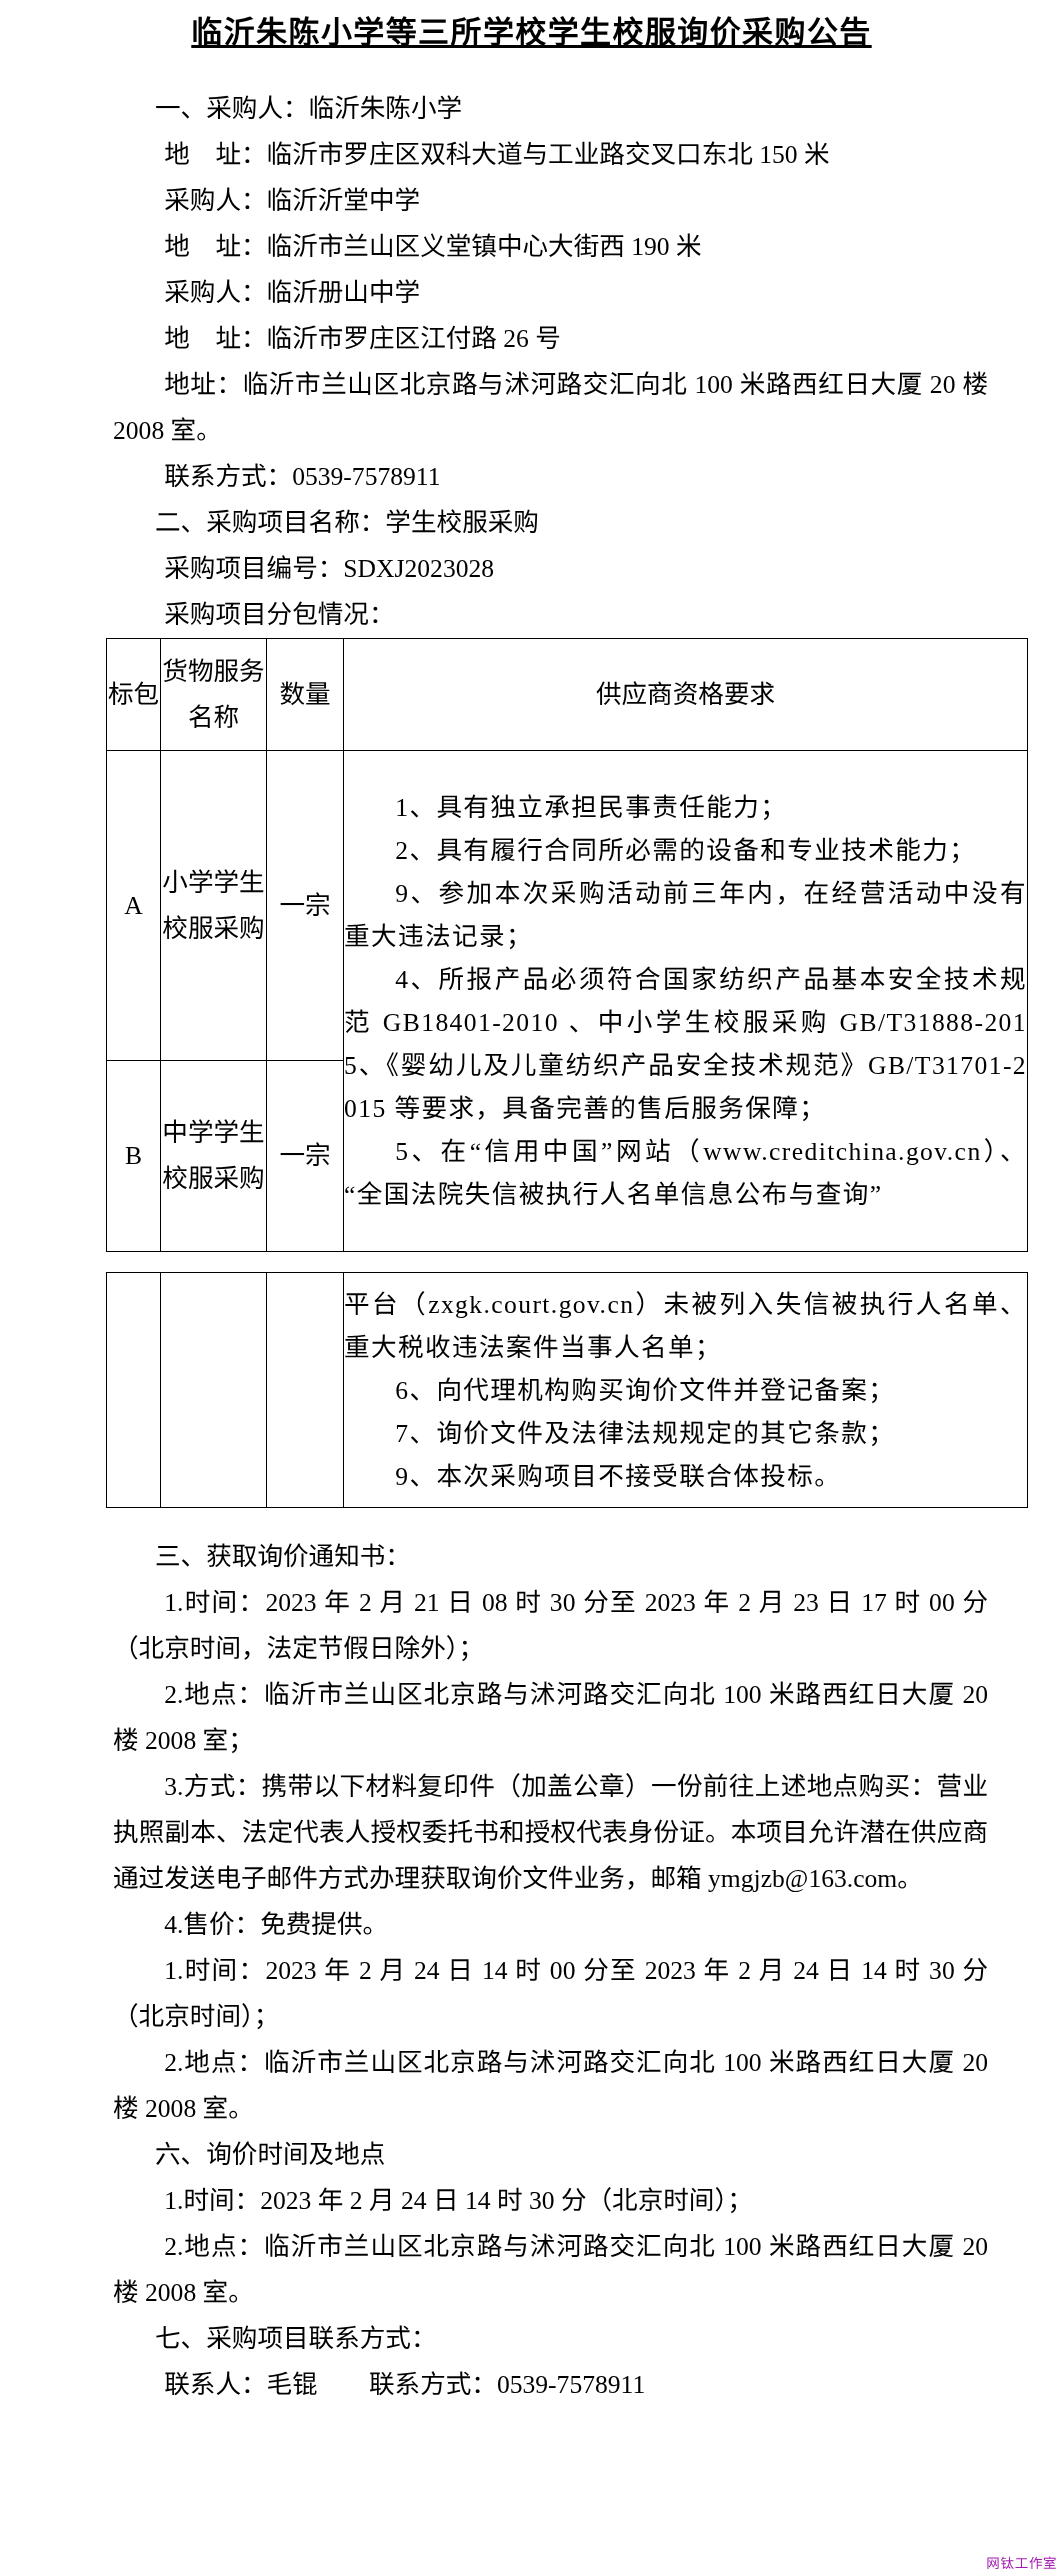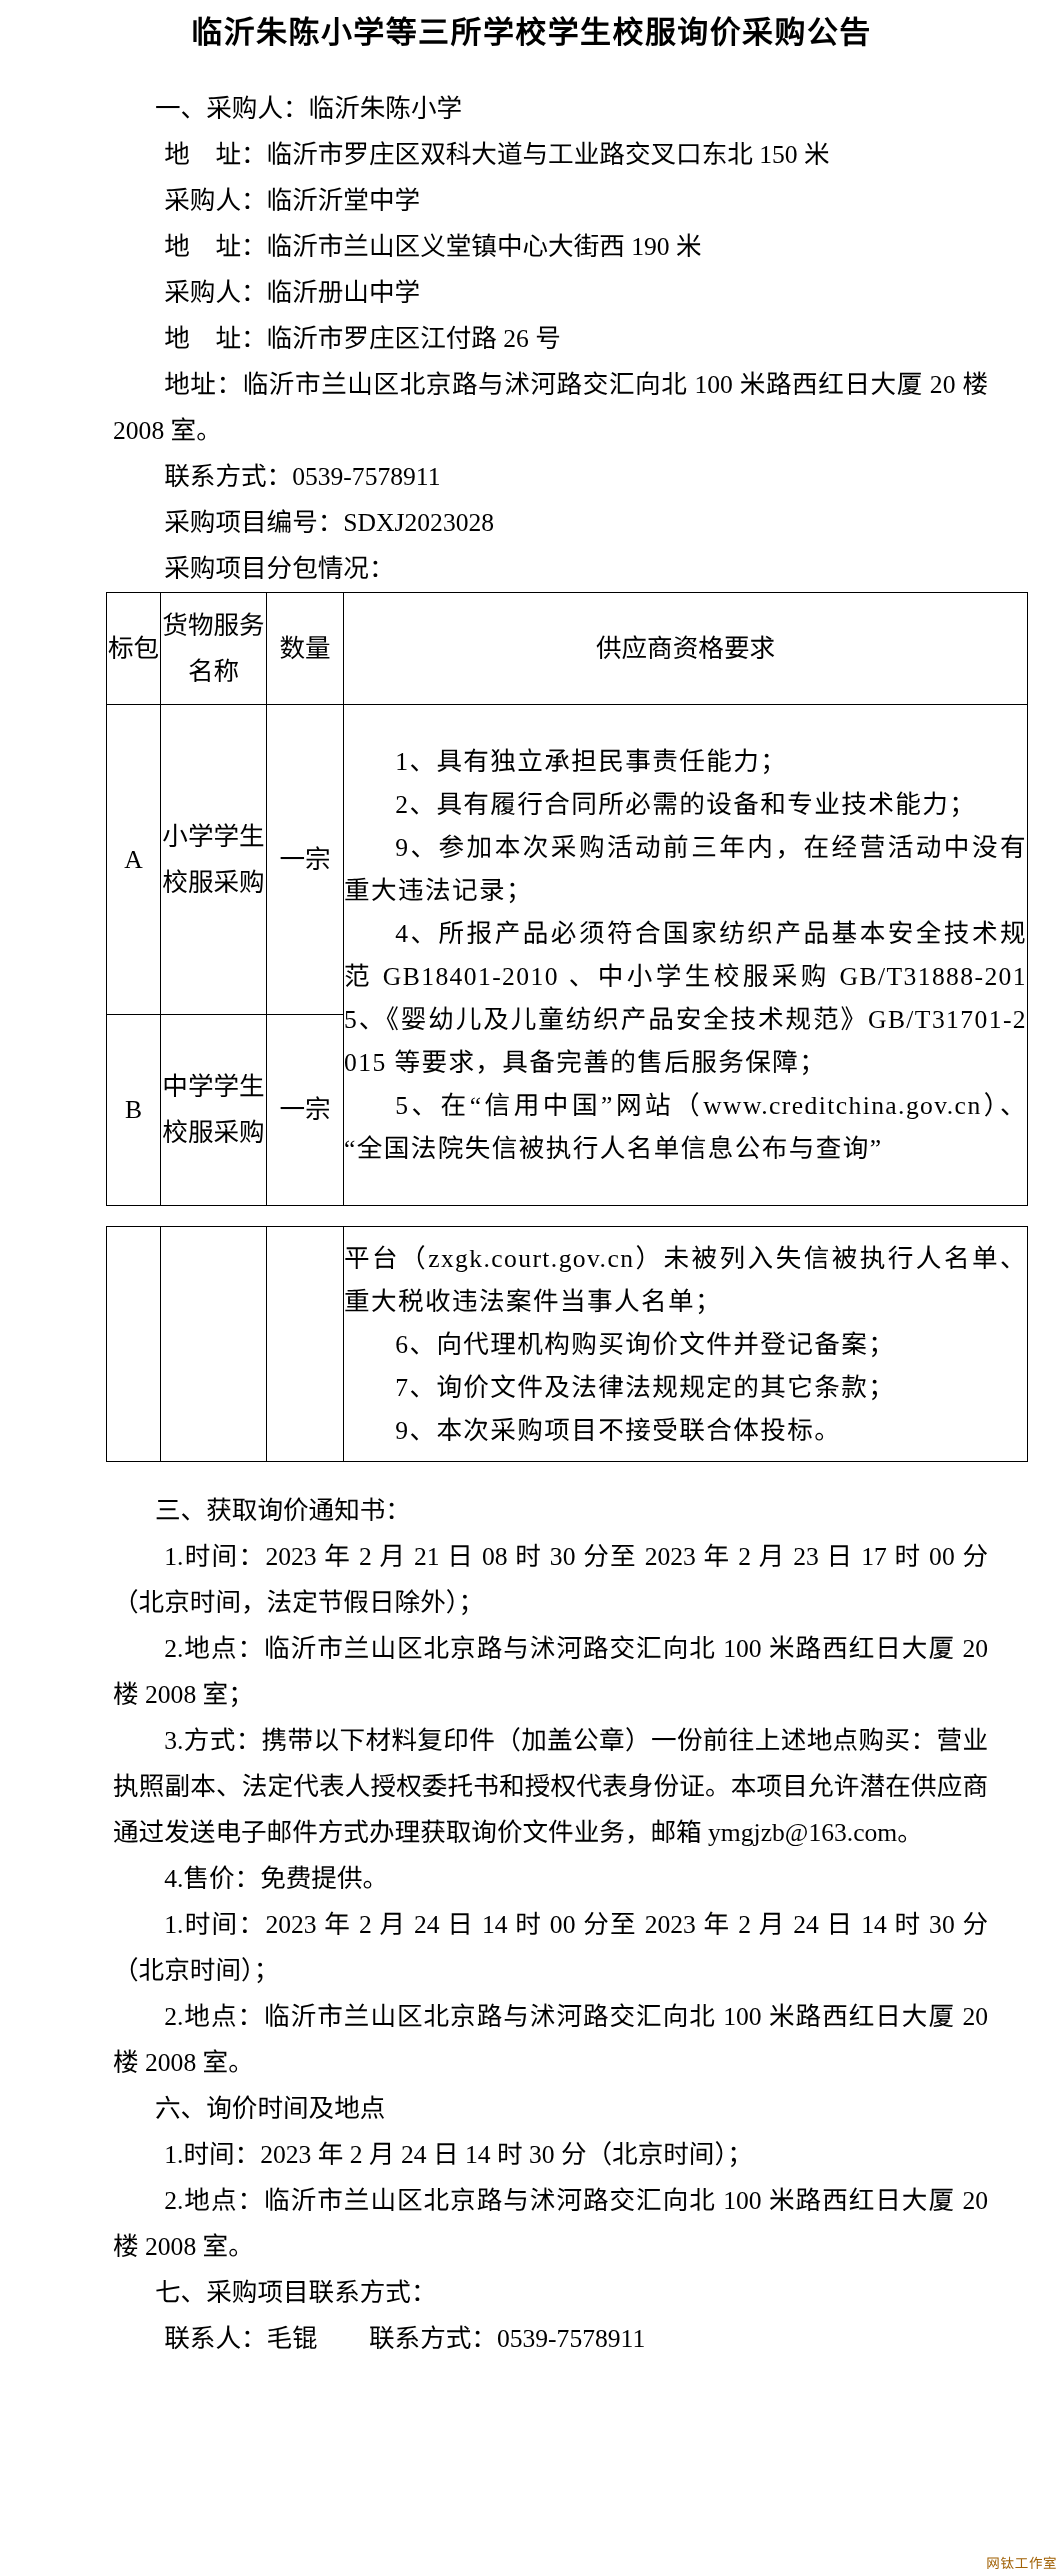--- a/index.html
+++ b/index.html
@@ -15,20 +15,21 @@
     line-height:46px;
     overflow:hidden;
   }
   .title{
     font-size:31px;
     font-weight:bold;
     text-align:center;
     margin:11.4px 43px 32px 43px;
     line-height:43px;
     letter-spacing:1.4px;
+    text-decoration:underline;
   }
   .sec-heading{
     margin:0 75px 0 155px;
     text-align:justify;
   }
   .para{
     margin:0 75px 0 113px;
     text-indent:2em;
     text-align:justify;
   }
@@ -55,21 +56,21 @@
     line-height:43px;
     letter-spacing:1.4px;
     word-break:break-all;
   }
   .req.noindent{text-indent:0;}
   .sec-gap{margin-top:25.6px;}
   .watermark{
     position:absolute;
     right:5.7px;
     bottom:4.3px;
-    color:#a16207;
+    color:#a21caf;
     font-size:13.5px;
     line-height:15.6px;
     letter-spacing:0.7px;
   }
 </style>
 </head>
 <body>
 
 <div class="page">
 
@@ -80,20 +81,21 @@
     <p class="para">地　址：临沂市罗庄区双科大道与工业路交叉口东北 150 米</p>
     <p class="para">采购人：临沂沂堂中学</p>
     <p class="para">地　址：临沂市兰山区义堂镇中心大街西 190 米</p>
     <p class="para">采购人：临沂册山中学</p>
     <p class="para">地　址：临沂市罗庄区江付路 26 号</p>
     <p class="para">地址：临沂市兰山区北京路与沭河路交汇向北 100 米路西红日大厦 20 楼 2008 室。</p>
     <p class="para">联系方式：0539-7578911</p>
   </section>
 
   <section>
+    <p class="sec-heading">二、采购项目名称：学生校服采购</p>
     <p class="para">采购项目编号：SDXJ2023028</p>
     <p class="para">采购项目分包情况：</p>
   </section>
 
   <table class="pkg">
     <colgroup>
         <col style="width:54px">
         <col style="width:106px">
         <col style="width:77px">
         <col style="width:684px">

